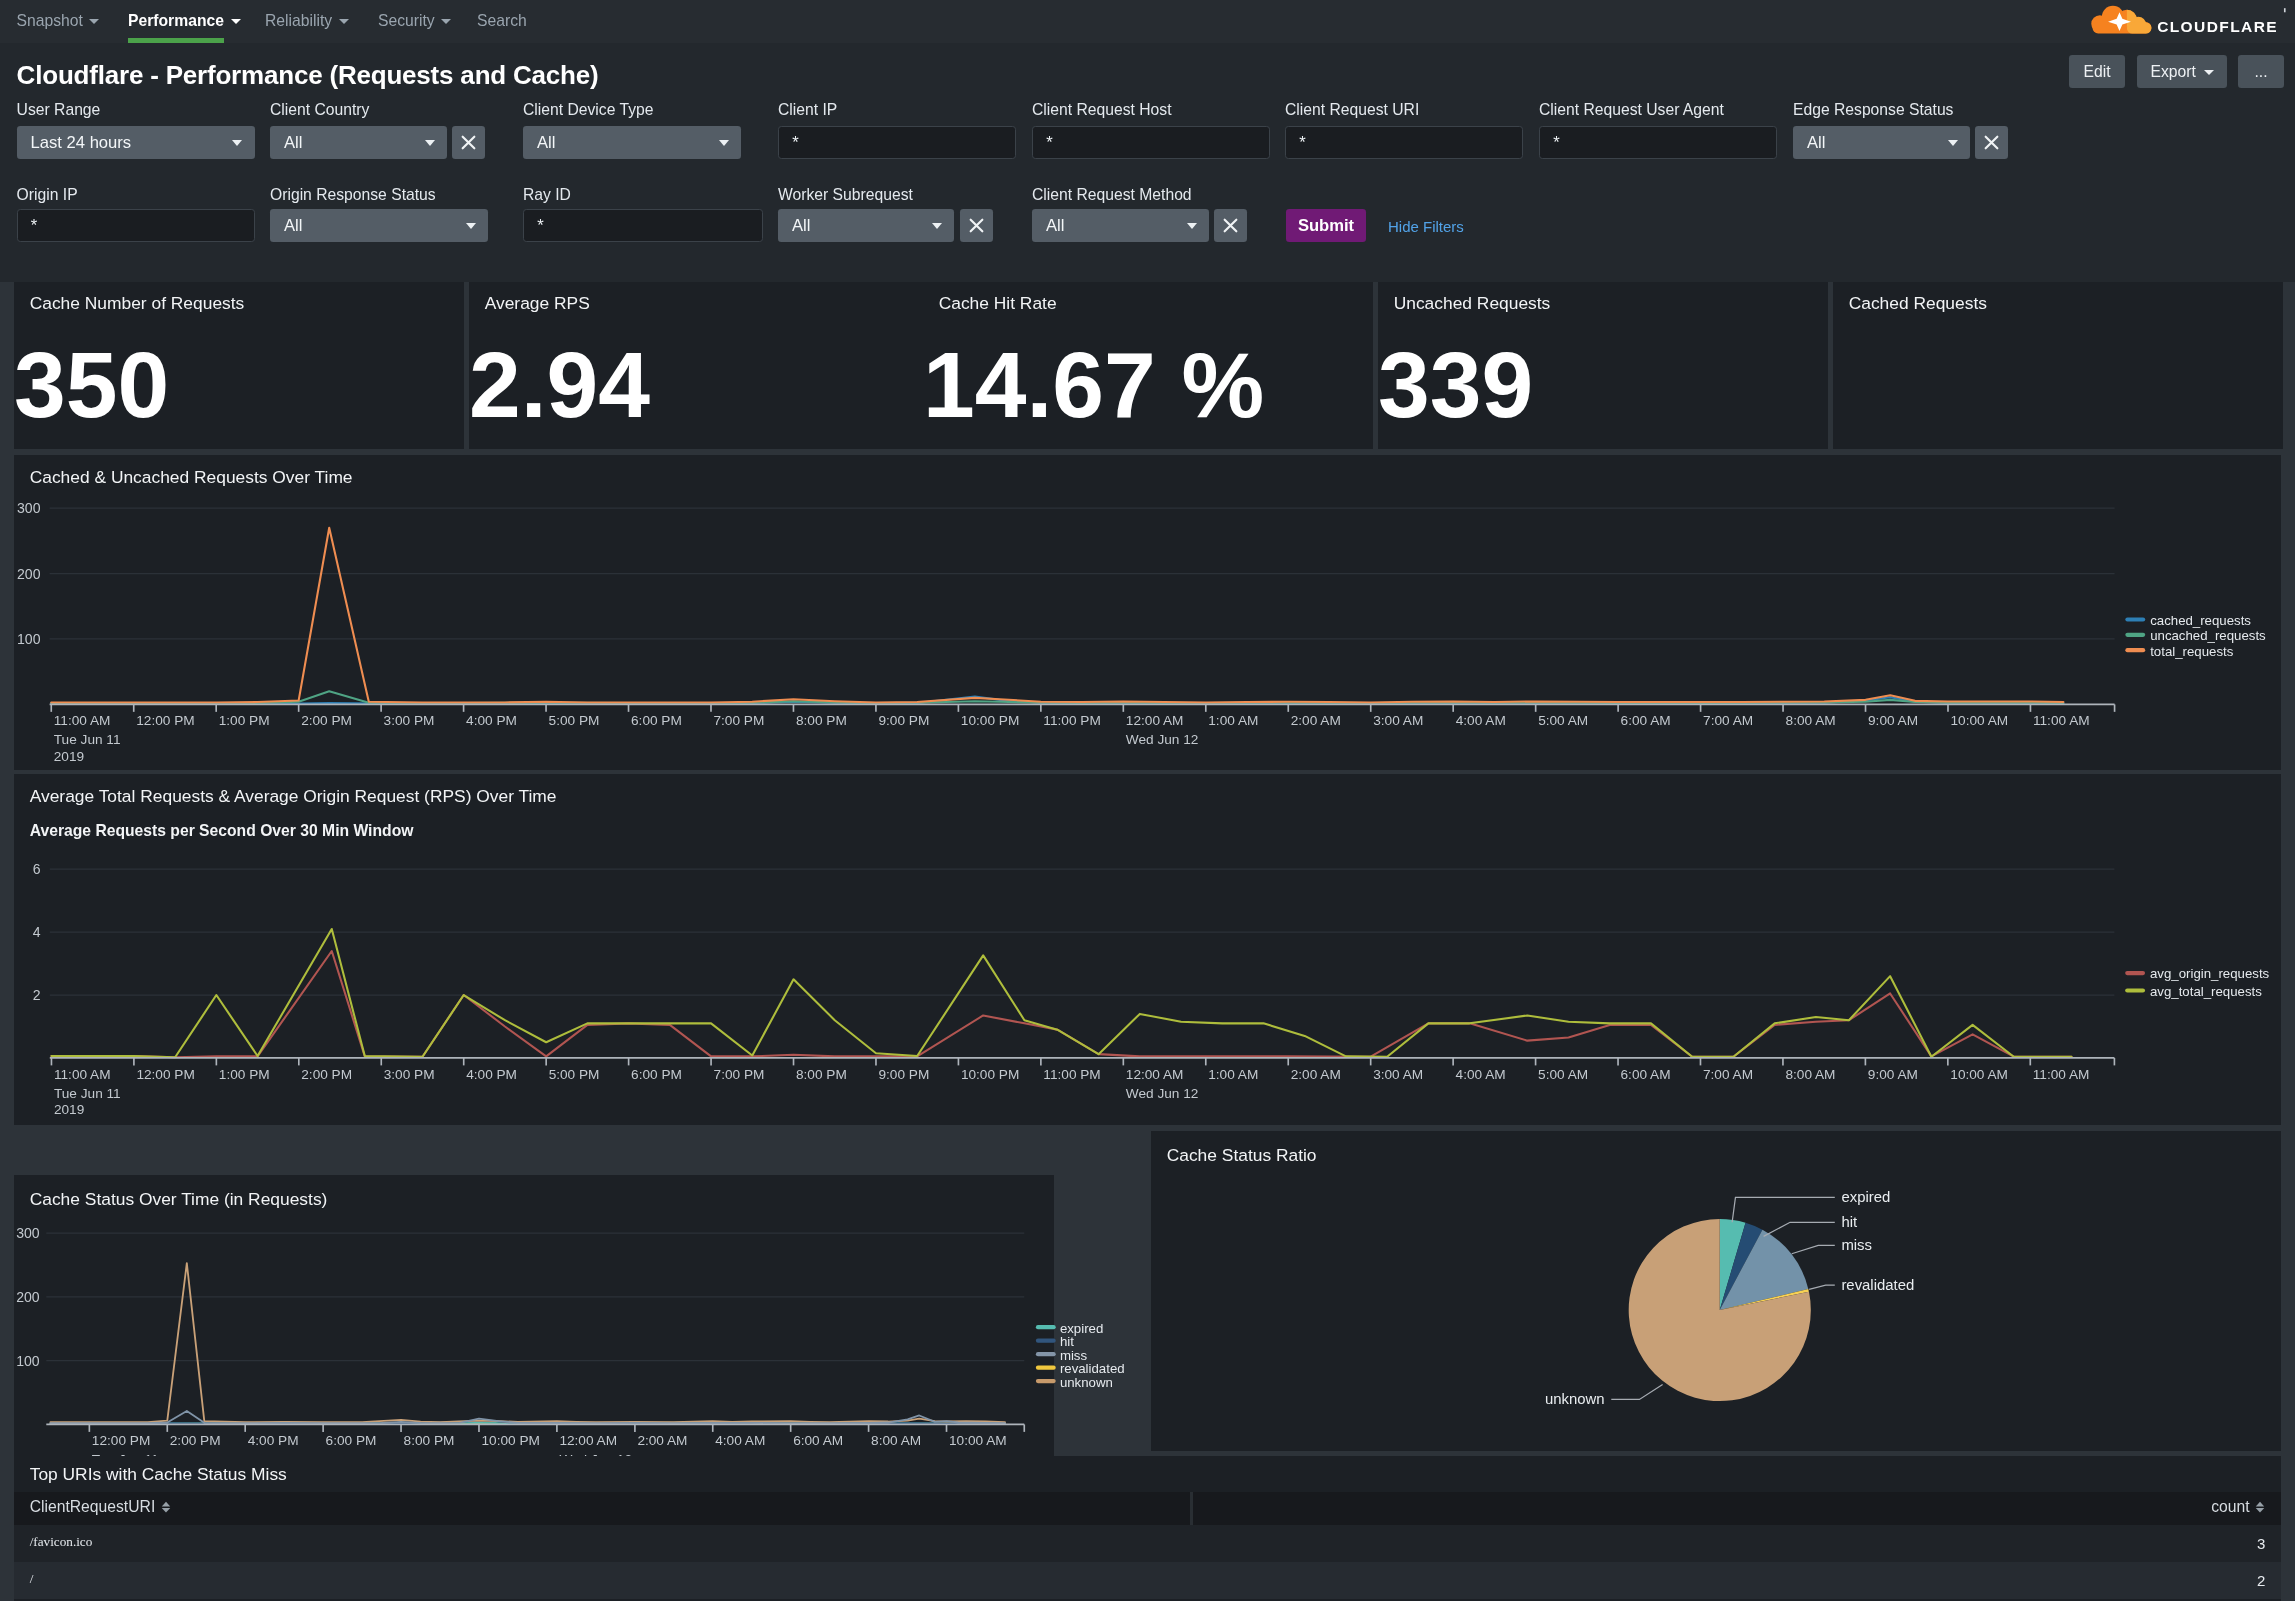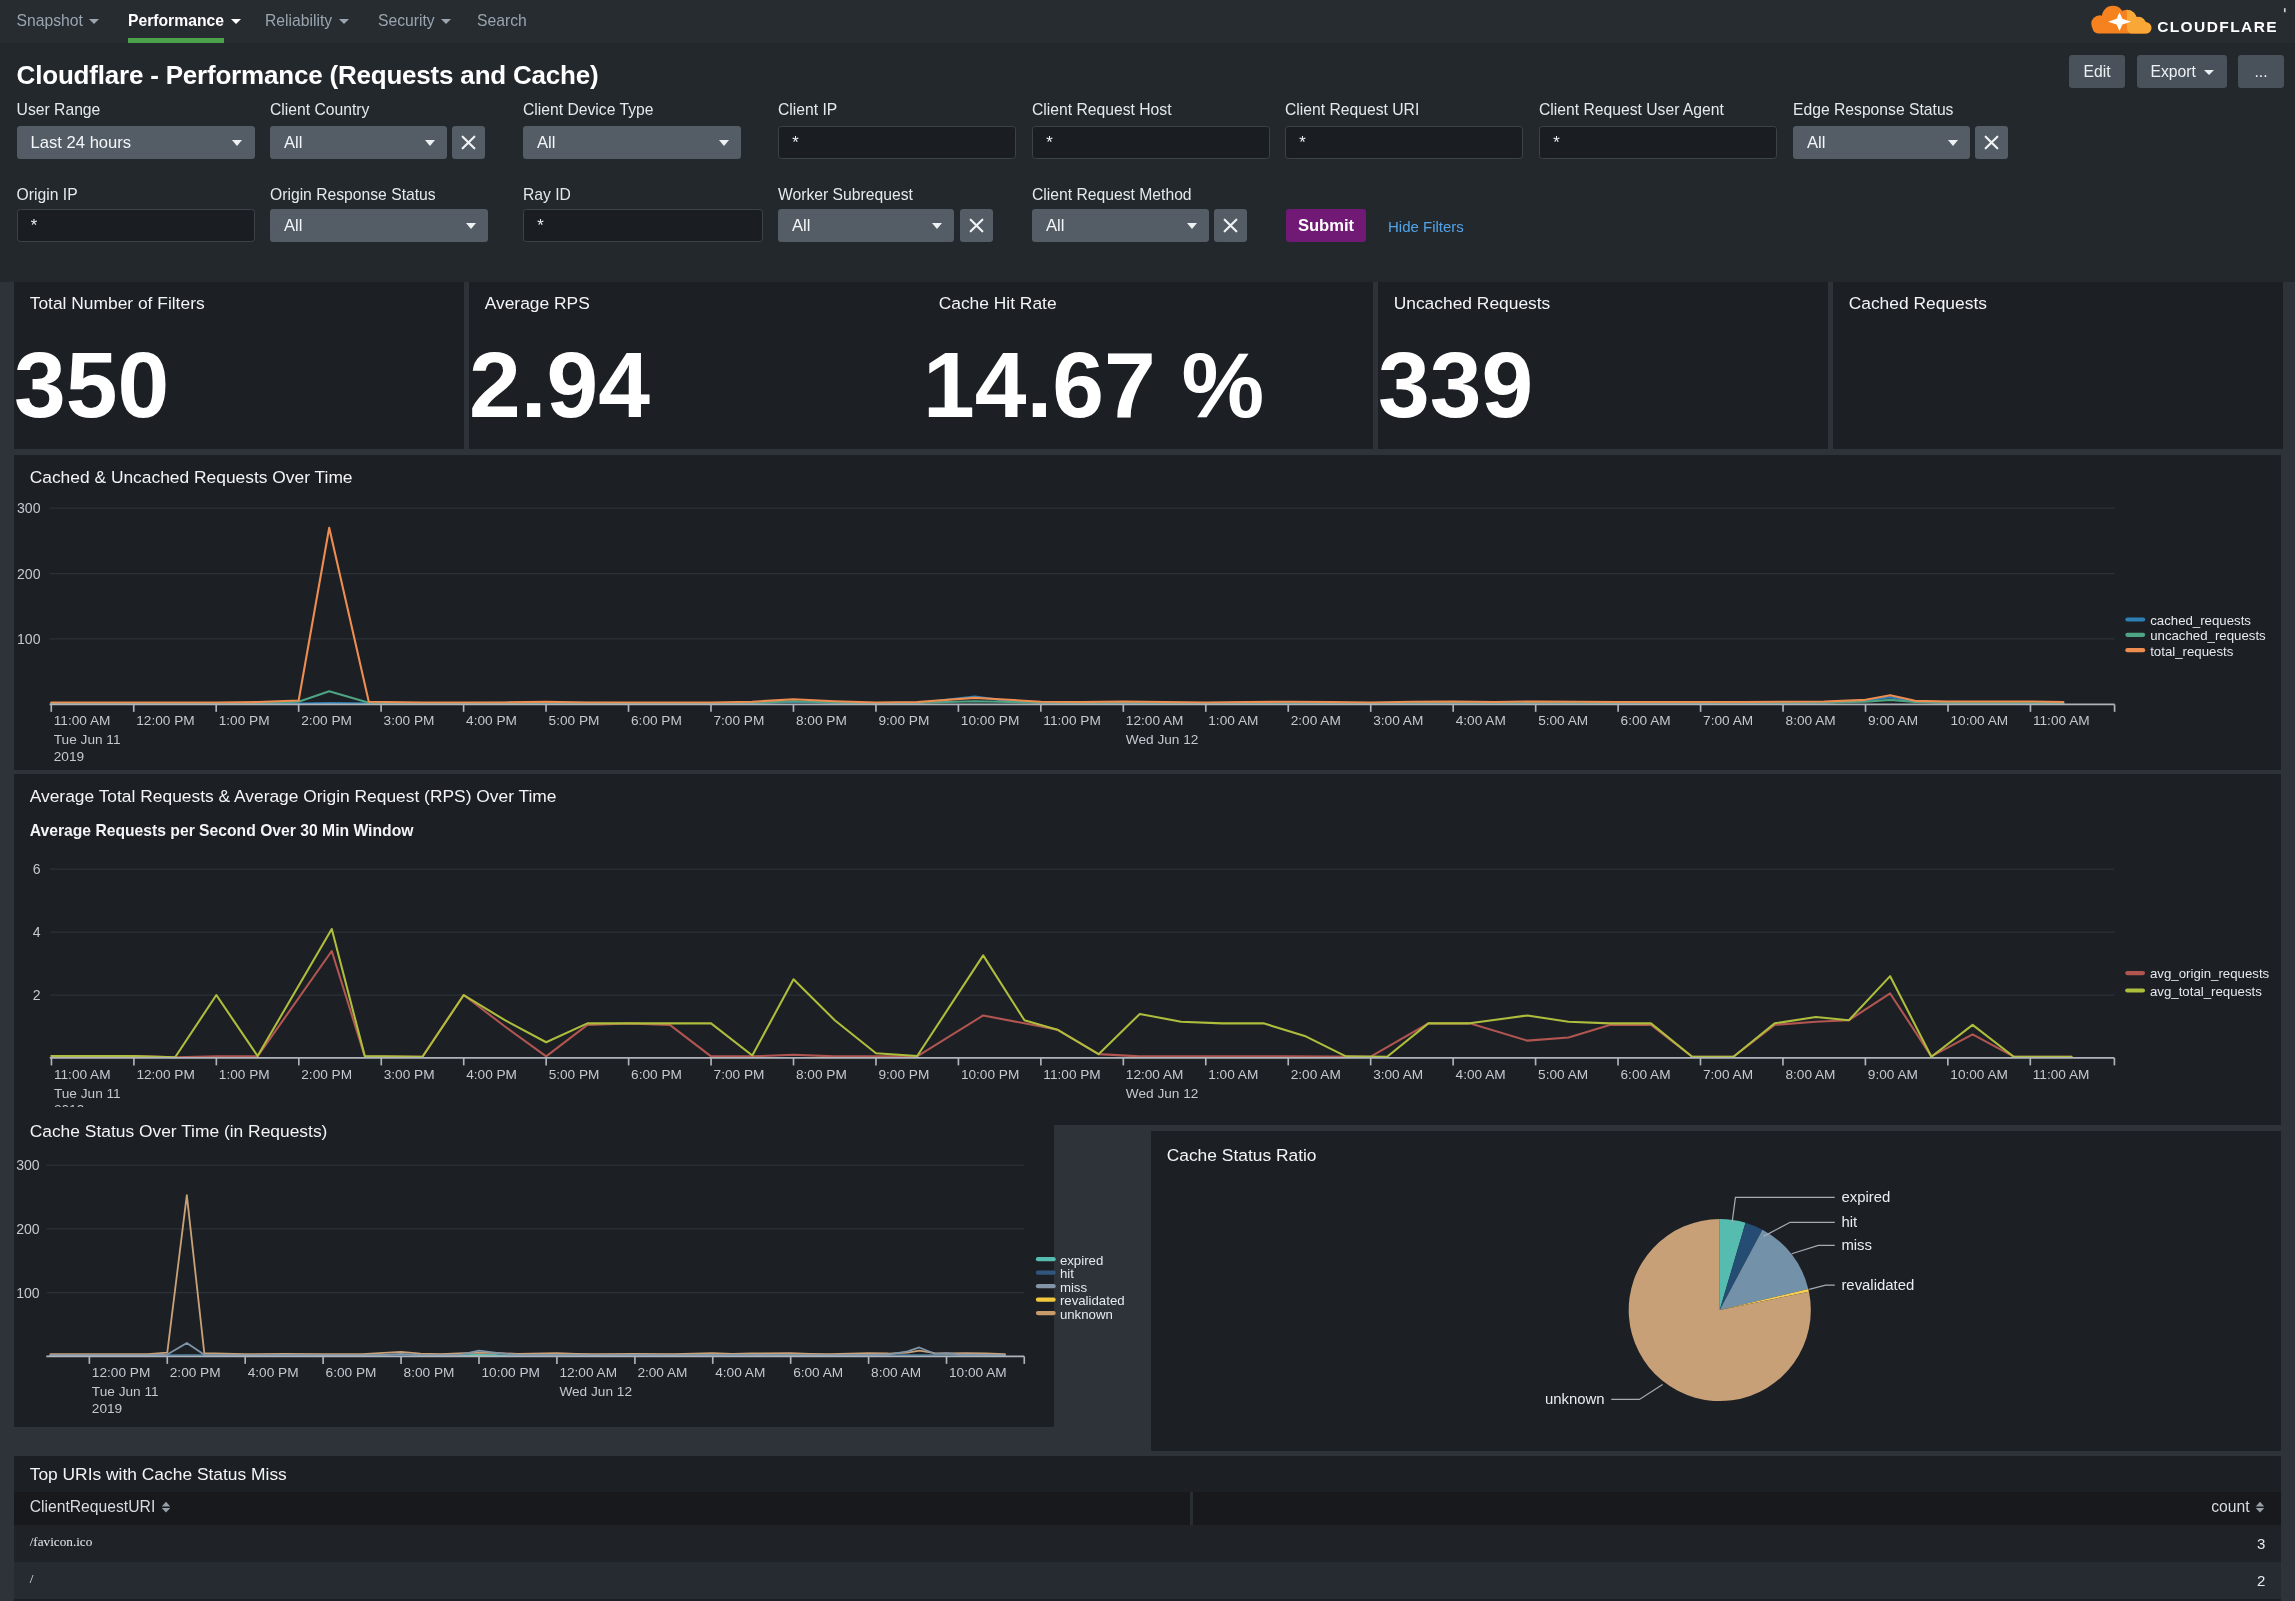--- a/index.html
+++ b/index.html
@@ -93,21 +93,21 @@
 <div class="xbtn" style="left:960px;top:209px"><svg width="15" height="15" viewBox="0 0 18 18" style="margin-top:9px">
       <path d="M2,2 L16,16 M16,2 L2,16" stroke="#f0f3f5" stroke-width="2.6" stroke-linecap="round"></path>
     </svg></div>
 <div class="dd" style="left:1032px;top:209px;width:177px">All<span class="arr"></span></div>
 <div class="xbtn" style="left:1214px;top:209px"><svg width="15" height="15" viewBox="0 0 18 18" style="margin-top:9px">
       <path d="M2,2 L16,16 M16,2 L2,16" stroke="#f0f3f5" stroke-width="2.6" stroke-linecap="round"></path>
     </svg></div>
 <div id="submitbtn">Submit</div>
 <div id="hidef">Hide Filters</div>
 <div class="panel" style="left:14px;top:282px;width:450px;height:167px">
-    <div class="ptitle">Total Number of Filters</div>
+    <div class="ptitle">Cache Number of Requests</div>
     <div class="kpival">350</div>
   </div>
 <div class="panel" style="left:469px;top:282px;width:524px;height:167px">
     <div class="ptitle">Average RPS</div>
     <div class="kpival">2.94</div>
   </div>
 <div class="panel" style="left:923px;top:282px;width:450px;height:167px">
     <div class="ptitle">Cache Hit Rate</div>
     <div class="kpival">14.67 %</div>
   </div>
@@ -259,21 +259,21 @@
       <text x="2438.4" y="368" font-size="16.5" fill="#c3c9cf" font-family="Liberation Sans, sans-serif">11:00 AM</text>
       <text x="48" y="391" font-size="16.5" fill="#c3c9cf" font-family="Liberation Sans, sans-serif">Tue Jun 11</text>
       <text x="48" y="411" font-size="16.5" fill="#c3c9cf" font-family="Liberation Sans, sans-serif">2019</text>
       <text x="1342.8" y="391" font-size="16.5" fill="#c3c9cf" font-family="Liberation Sans, sans-serif">Wed Jun 12</text>
       <rect x="2550" y="238" width="24" height="5" rx="2.5" fill="#b15551"></rect>
       <text x="2580" y="247" font-size="16" fill="#e6eaee" font-family="Liberation Sans, sans-serif">avg_origin_requests</text>
       <rect x="2550" y="259" width="24" height="5" rx="2.5" fill="#aebd3c"></rect>
       <text x="2580" y="268" font-size="16" fill="#e6eaee" font-family="Liberation Sans, sans-serif">avg_total_requests</text>
     </svg>
   </div>
-<div class="panel" style="left:14px;top:1107px;width:1040px;height:320px">
+<div class="panel" style="left:14px;top:1175px;width:1040px;height:320px">
     <div class="ptitle" style="top:14px">Cache Status Over Time (in Requests)</div>
     <svg width="1132" height="320" viewBox="0 0 1367 386" style="position:absolute;left:0;top:0">
       <line x1="39" y1="70" x2="1220" y2="70" stroke="#2b3138" stroke-width="1.5"></line>
       <text x="31" y="76" text-anchor="end" font-size="17" fill="#c3c9cf" font-family="Liberation Sans, sans-serif">300</text>
       <line x1="39" y1="147" x2="1220" y2="147" stroke="#2b3138" stroke-width="1.5"></line>
       <text x="31" y="153" text-anchor="end" font-size="17" fill="#c3c9cf" font-family="Liberation Sans, sans-serif">200</text>
       <line x1="39" y1="224" x2="1220" y2="224" stroke="#2b3138" stroke-width="1.5"></line>
       <text x="31" y="230" text-anchor="end" font-size="17" fill="#c3c9cf" font-family="Liberation Sans, sans-serif">100</text>
       <polyline points="44.0,300.1 232.2,300.1 420.4,300.1 608.6,300.1 796.8,300.1 985.0,300.1 1196.7,300.1" fill="none" stroke="#e8c33c" stroke-width="2.2" stroke-linejoin="round" stroke-linecap="round"></polyline>
       <polyline points="44.0,299.8 138.1,299.8 185.1,299.5 279.2,299.8 373.3,299.8 467.4,299.5 561.5,299.1 655.6,299.8 749.8,299.8 820.3,298.7 843.8,297.9 890.9,297.9 914.4,299.5 985.0,299.8 1079.1,299.5 1126.1,299.8 1196.7,299.8" fill="none" stroke="#56bcb0" stroke-width="2.2" stroke-linejoin="round" stroke-linecap="round"></polyline>

